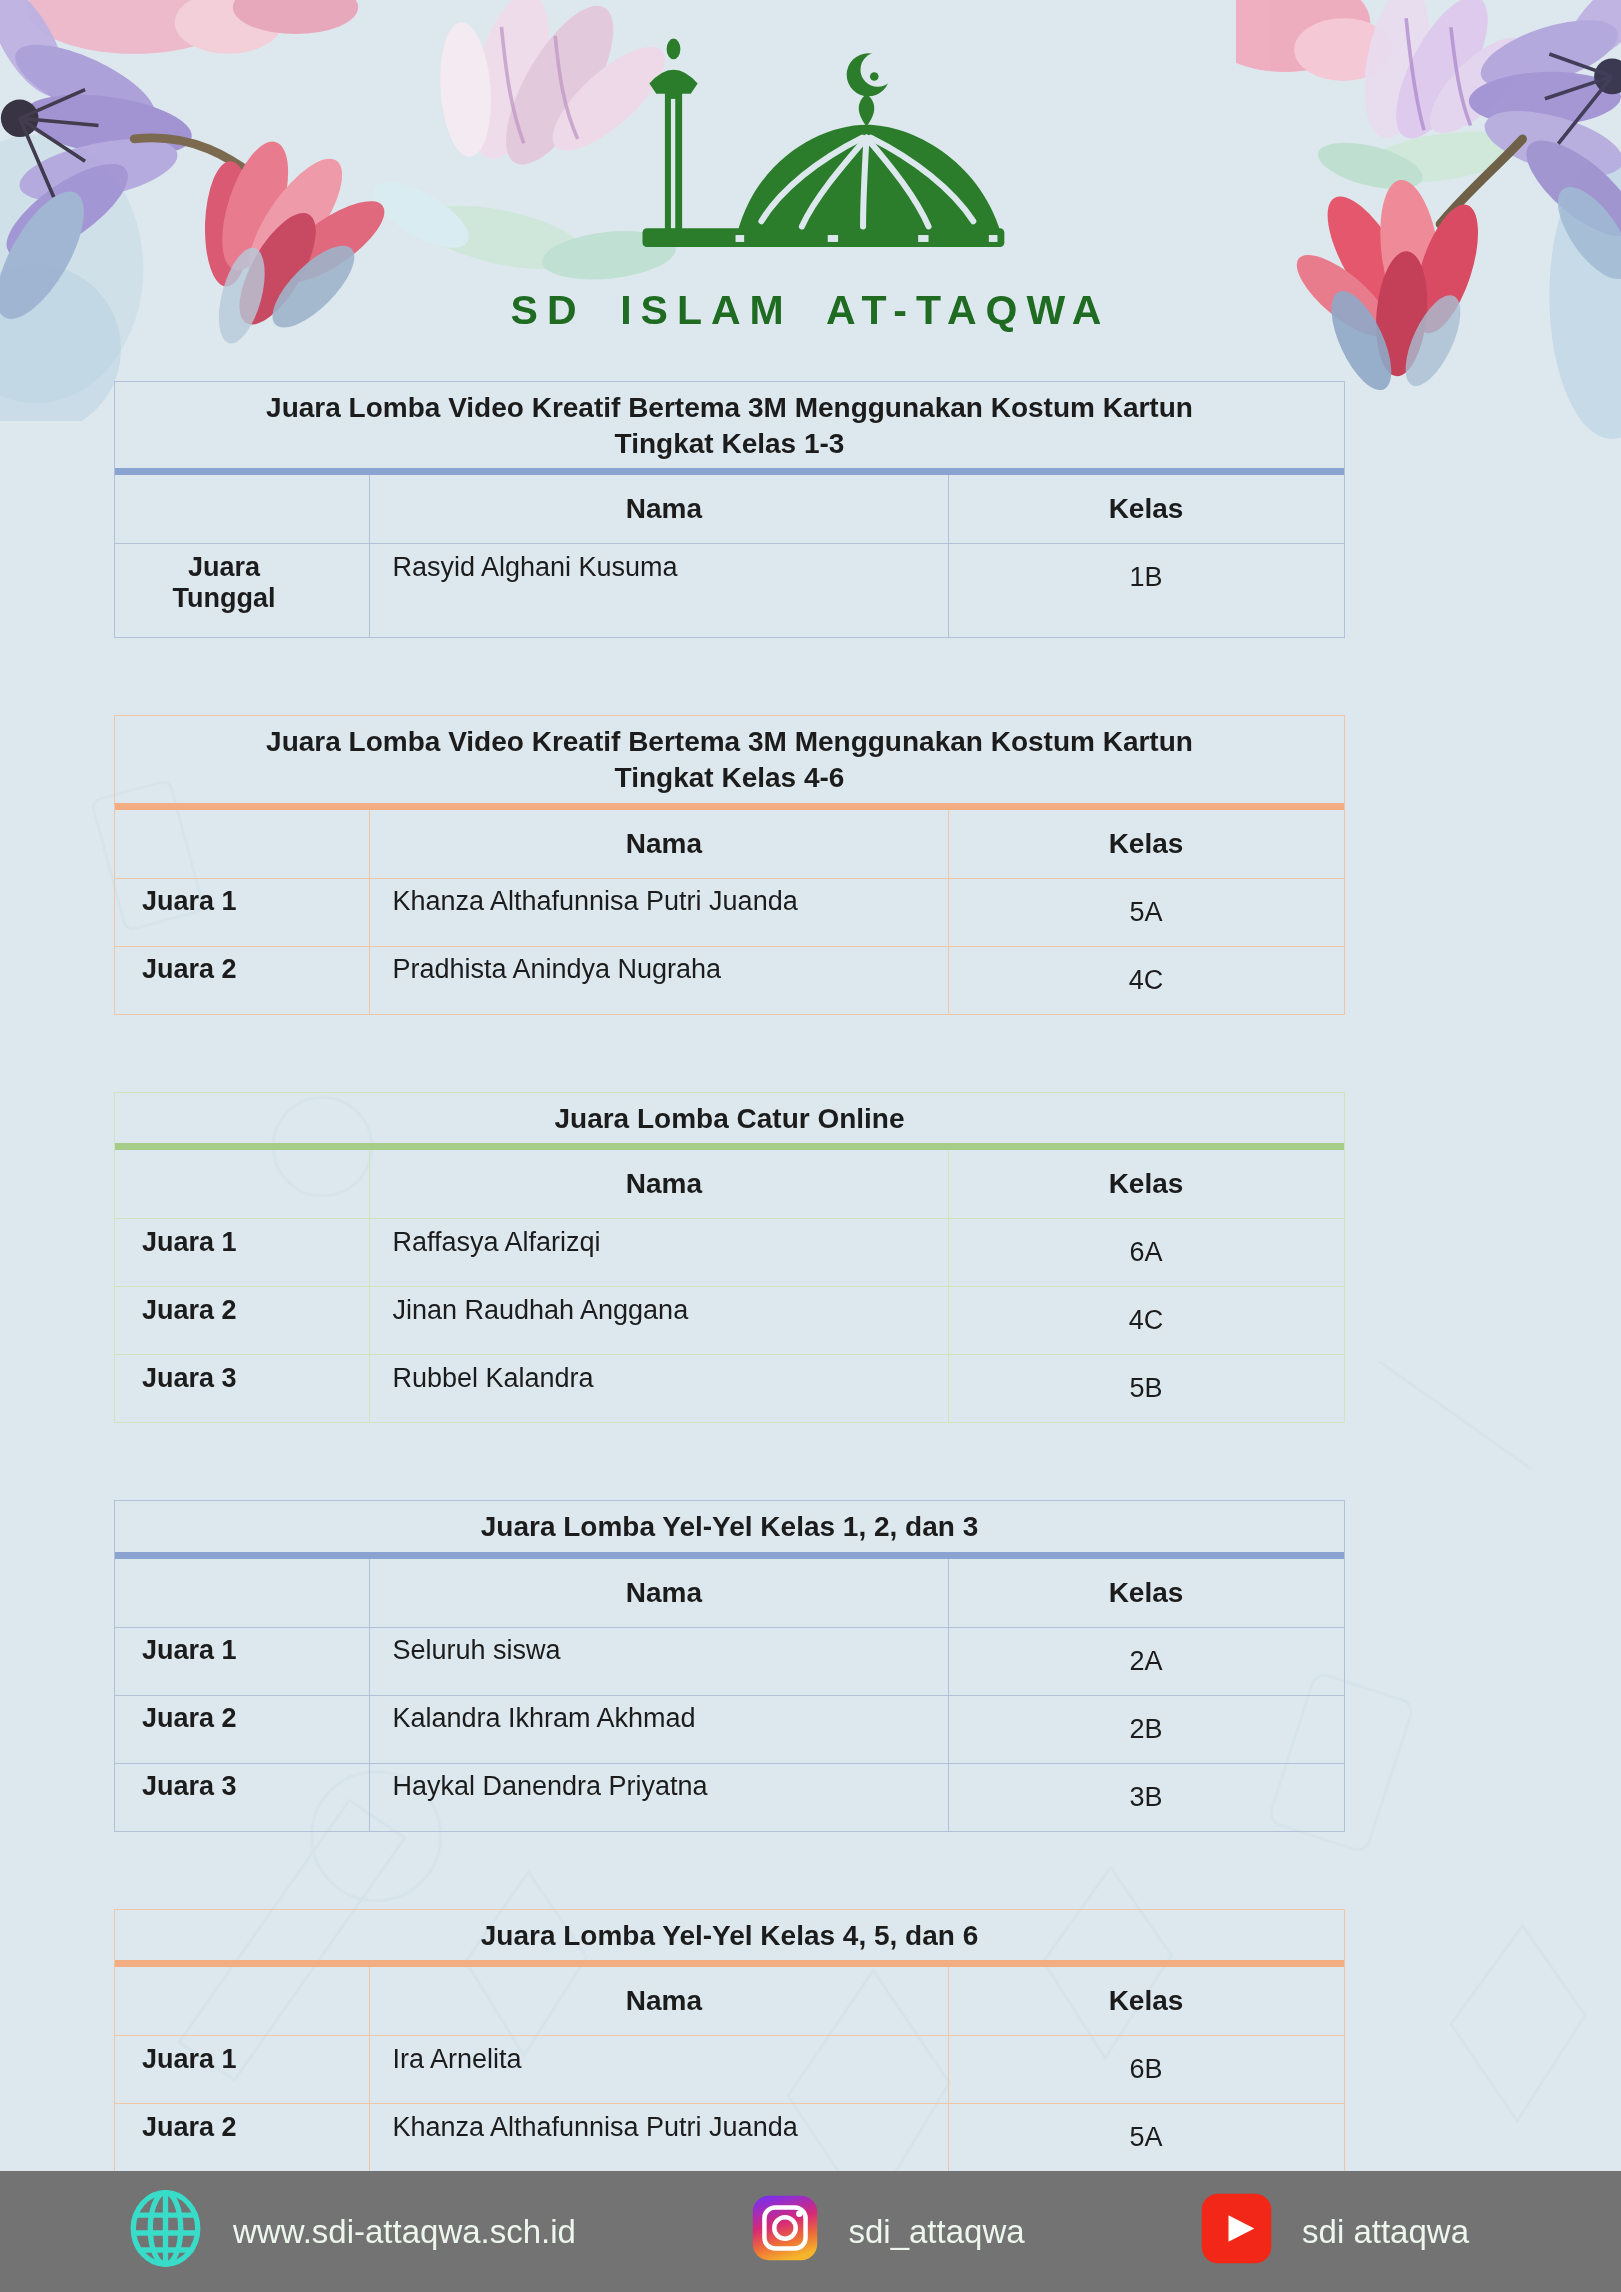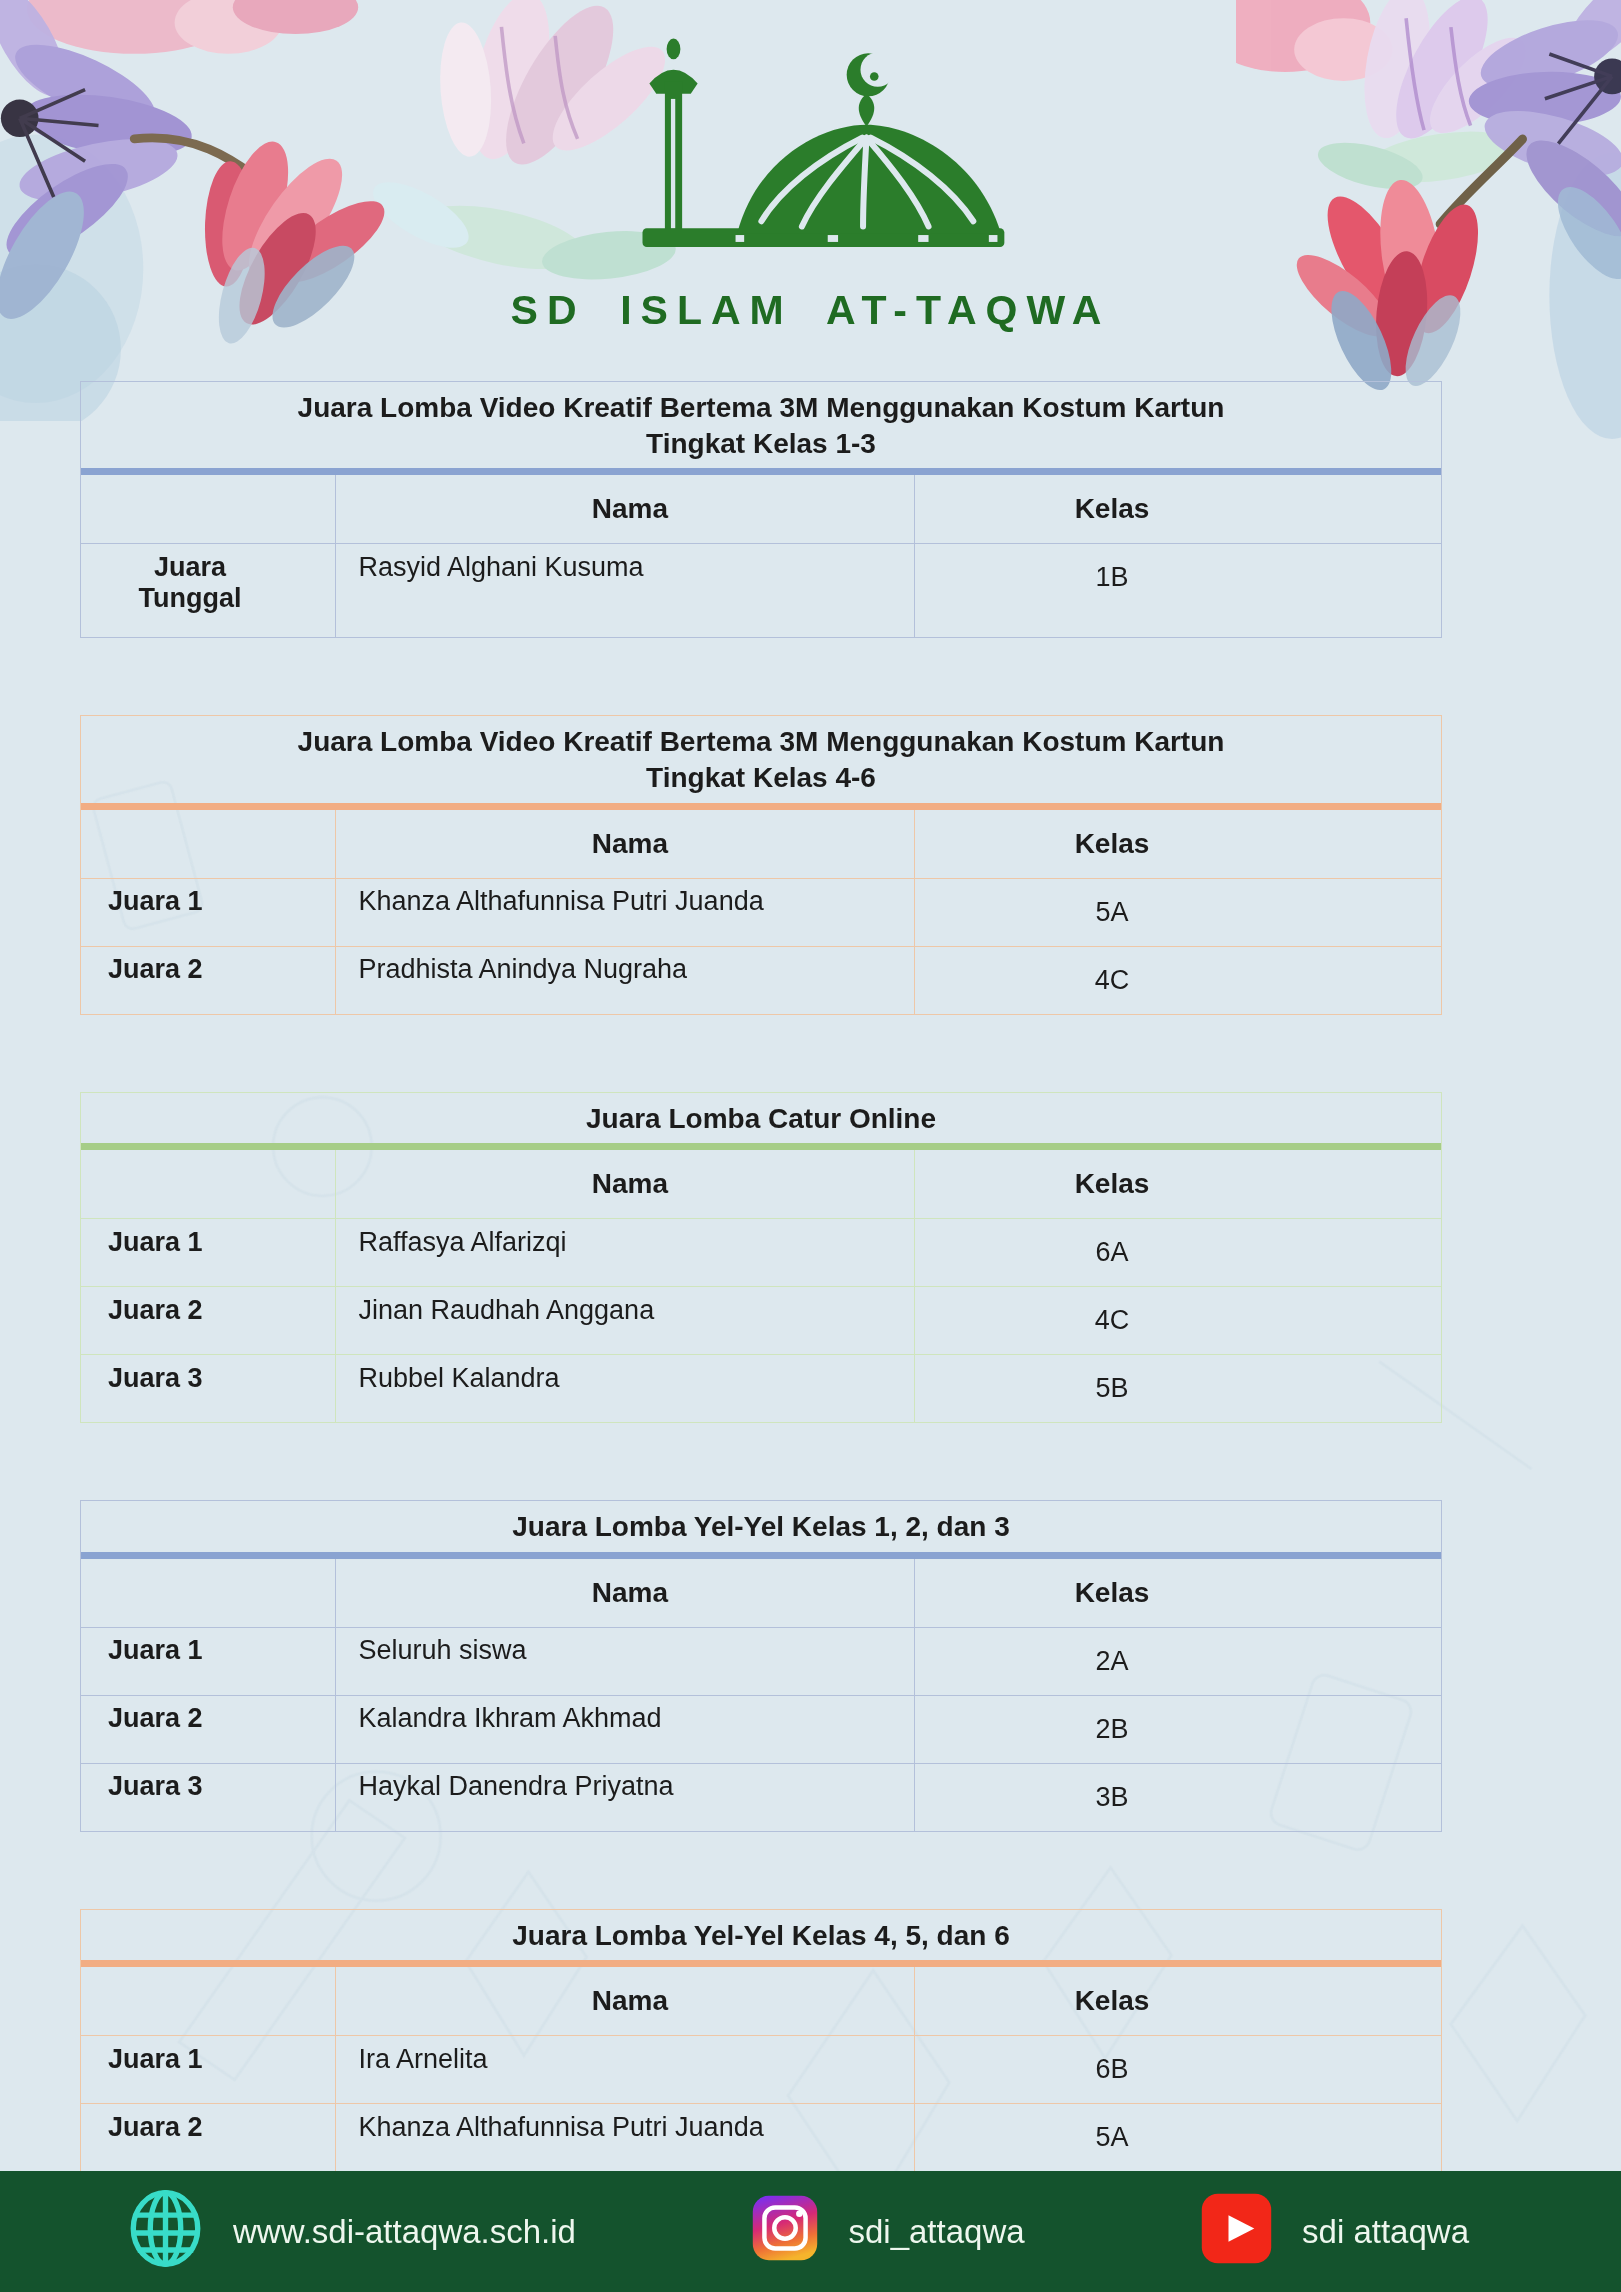--- a/index.html
+++ b/index.html
@@ -27,22 +27,22 @@
     font-size: 41px;
     font-weight: 700;
     letter-spacing: 9px;
     word-spacing: 14.3px;
     color: #1f6b22;
   }
 
   
   .content { position: relative; margin-top: 47px; }
   .award-table {
-    width: 1362px;
-    margin: 0 0 77px 80px;
+    width: 1231px;
+    margin: 0 0 77px 114px;
     border: 1.8px solid var(--thin);
     box-sizing: border-box;
   }
   .theme-blue   { --thin: #b3c0da; --accent: #8aa3d1; }
   .theme-orange { --thin: #eec7a7; --accent: #f2ad83; }
   .theme-green  { --thin: #cfe5bd; --accent: #a6cd87; }
 
   .t-title {
     text-align: center;
     font-weight: 700;
@@ -65,21 +65,21 @@
   .t-head .c1 { justify-content: flex-start; }
   .t-row .t-cell { min-height: 43px; font-size: 27px; text-align: center; }
   .t-row .rank { font-weight: 700; }
   .t-row.tall .t-cell { min-height: 93px; }
 
   
   .footer {
     position: absolute;
     left: 0; bottom: 0;
     width: 1621px; height: 122px;
-    background: #14532d;
+    background: #737373;
     display: flex;
     align-items: center;
     justify-content: space-between;
     padding: 0 152px 0 127px;
     box-sizing: border-box;
     color: #eef7ee;
     font-size: 33px;
   }
   .footer-item { display: flex; align-items: center; gap: 29px; }
   .footer-item .label { white-space: nowrap; }

